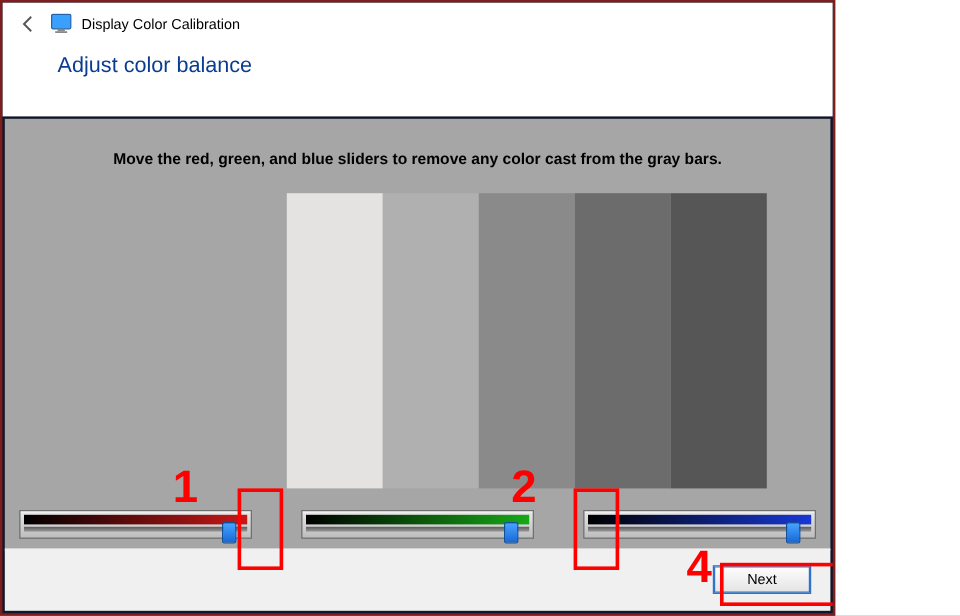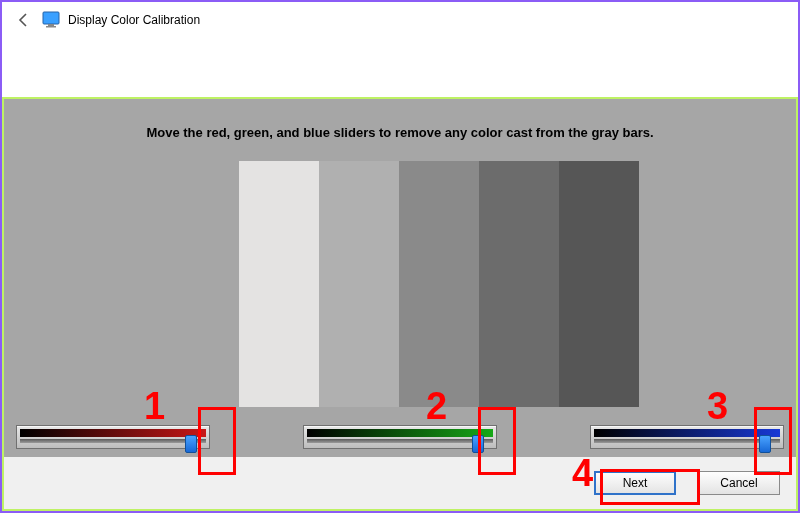--- a/index.html
+++ b/index.html
@@ -1,16 +1,16 @@
 <!DOCTYPE html>
 <html><head>
 <meta charset="utf-8">
 <style>
   html,body{margin:0;padding:0;font-family:"Segoe UI",Arial,sans-serif;font-size:13px;color:#000;}
-  .frame{width:800px;height:513px;border:2px solid #8b5cf6;box-sizing:border-box;background:#bef264;position:relative;overflow:hidden;}
+  .frame{width:696px;height:513px;border:2px solid #7f1d1d;box-sizing:border-box;background:#0f172a;position:relative;overflow:hidden;}
   .header{height:95px;background:#fff;display:flex;flex-direction:column;}
   .title-row{display:flex;align-items:center;gap:8px;padding:8px 12px 4px 12px;}
   .back-icon{width:20px;height:20px;display:flex;align-items:center;justify-content:center;color:#555;cursor:pointer;}
   .back-icon svg{width:16px;height:16px;}
   .app-icon{width:18px;height:18px;}
   .win-title{font-size:12px;color:#000;}
   .heading{font-size:18px;color:#0a3d91;padding:10px 0 12px 46px;font-weight:400;}
   .workzone{position:absolute;left:2px;right:2px;top:97px;height:360px;background:#a6a6a6;font-weight:bold;}
   .instruction{text-align:center;color:#000;font-size:13px;padding-top:26px;}
   .bars{position:absolute;left:235px;top:62px;width:400px;height:246px;display:flex;}
@@ -49,20 +49,21 @@
       </span>
       <span class="app-icon">
         <svg viewBox="0 0 18 18">
             <rect x="1" y="1" width="16" height="12" rx="1" fill="#3aa0ff" stroke="#2563a8"></rect>
             <rect x="6" y="13" width="6" height="2" fill="#888"></rect>
             <rect x="4" y="15" width="10" height="1.5" fill="#888"></rect>
           </svg>
       </span>
       <span class="win-title">Display Color Calibration</span>
     </div>
+    <div class="heading">Adjust color balance</div>
   </div>
 
   <div class="workzone">
     <div class="instruction">Move the red, green, and blue sliders to remove any color cast from the gray bars.</div>
 
     <div class="bars">
       <div class="bar b1"></div>
       <div class="bar b2"></div>
       <div class="bar b3"></div>
       <div class="bar b4"></div>
@@ -83,21 +84,20 @@
       <div class="slider blue">
         <div class="gradient"></div>
         <div class="track"></div>
         <div class="thumb" style="left:calc(90% - 5px);"></div>
       </div>
     </div>
   </div>
 
   <div class="footer">
     <button class="btn primary">Next</button>
-    <button class="btn">Cancel</button>
   </div>
 
   <span class="ann-num" style="left:142px;top:383px;">1</span>
   <div class="ann-box" style="left:196px;top:405px;width:32px;height:62px;"></div>
 
   <span class="ann-num" style="left:424px;top:383px;">2</span>
   <div class="ann-box" style="left:476px;top:405px;width:32px;height:62px;"></div>
 
   <span class="ann-num" style="left:705px;top:383px;">3</span>
   <div class="ann-box" style="left:752px;top:405px;width:32px;height:62px;"></div>

